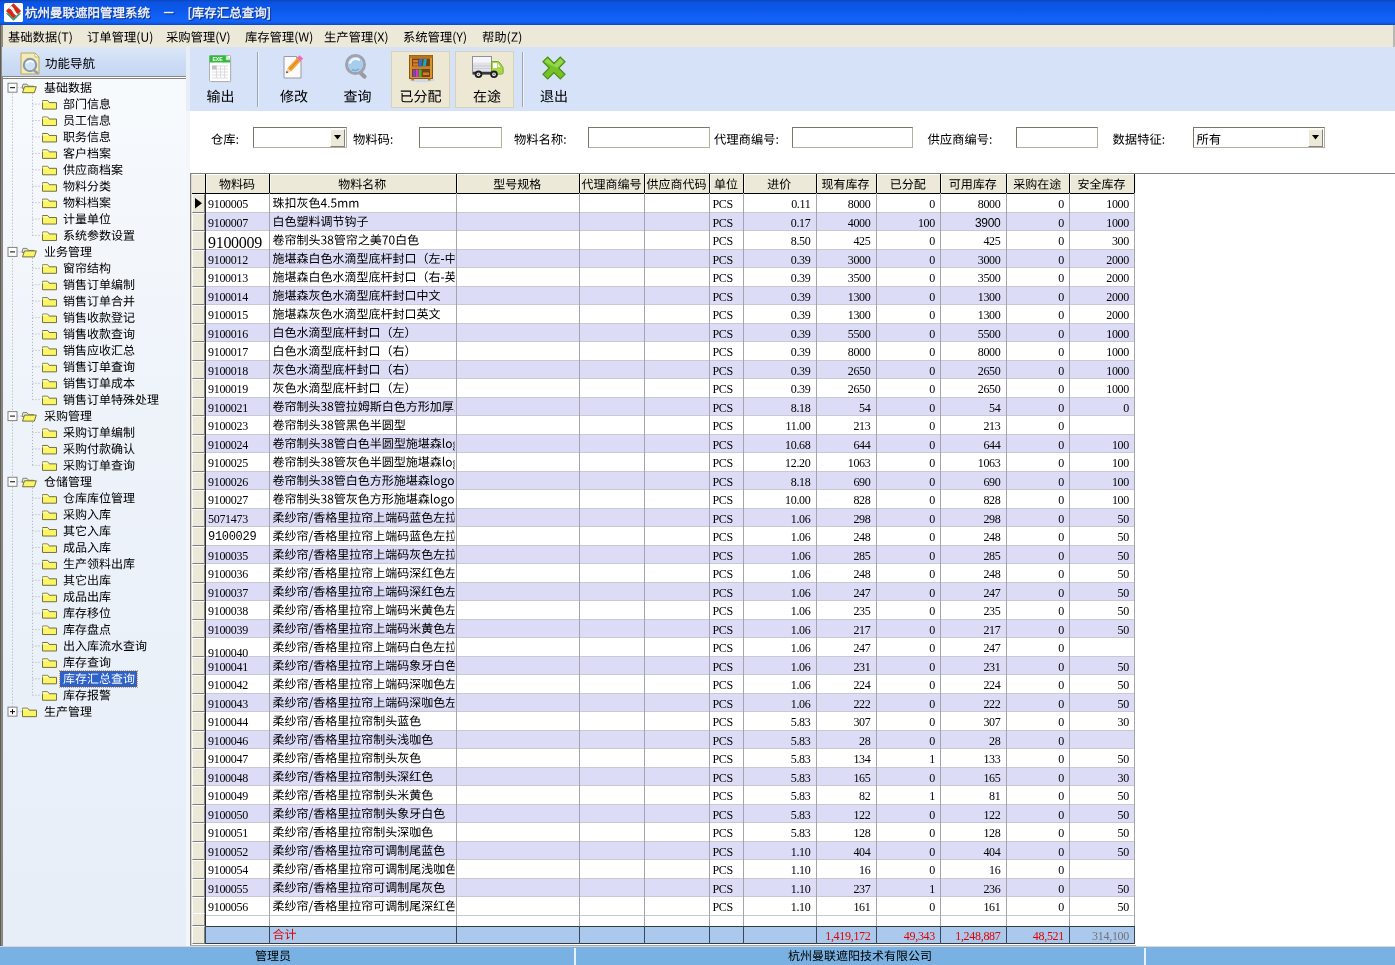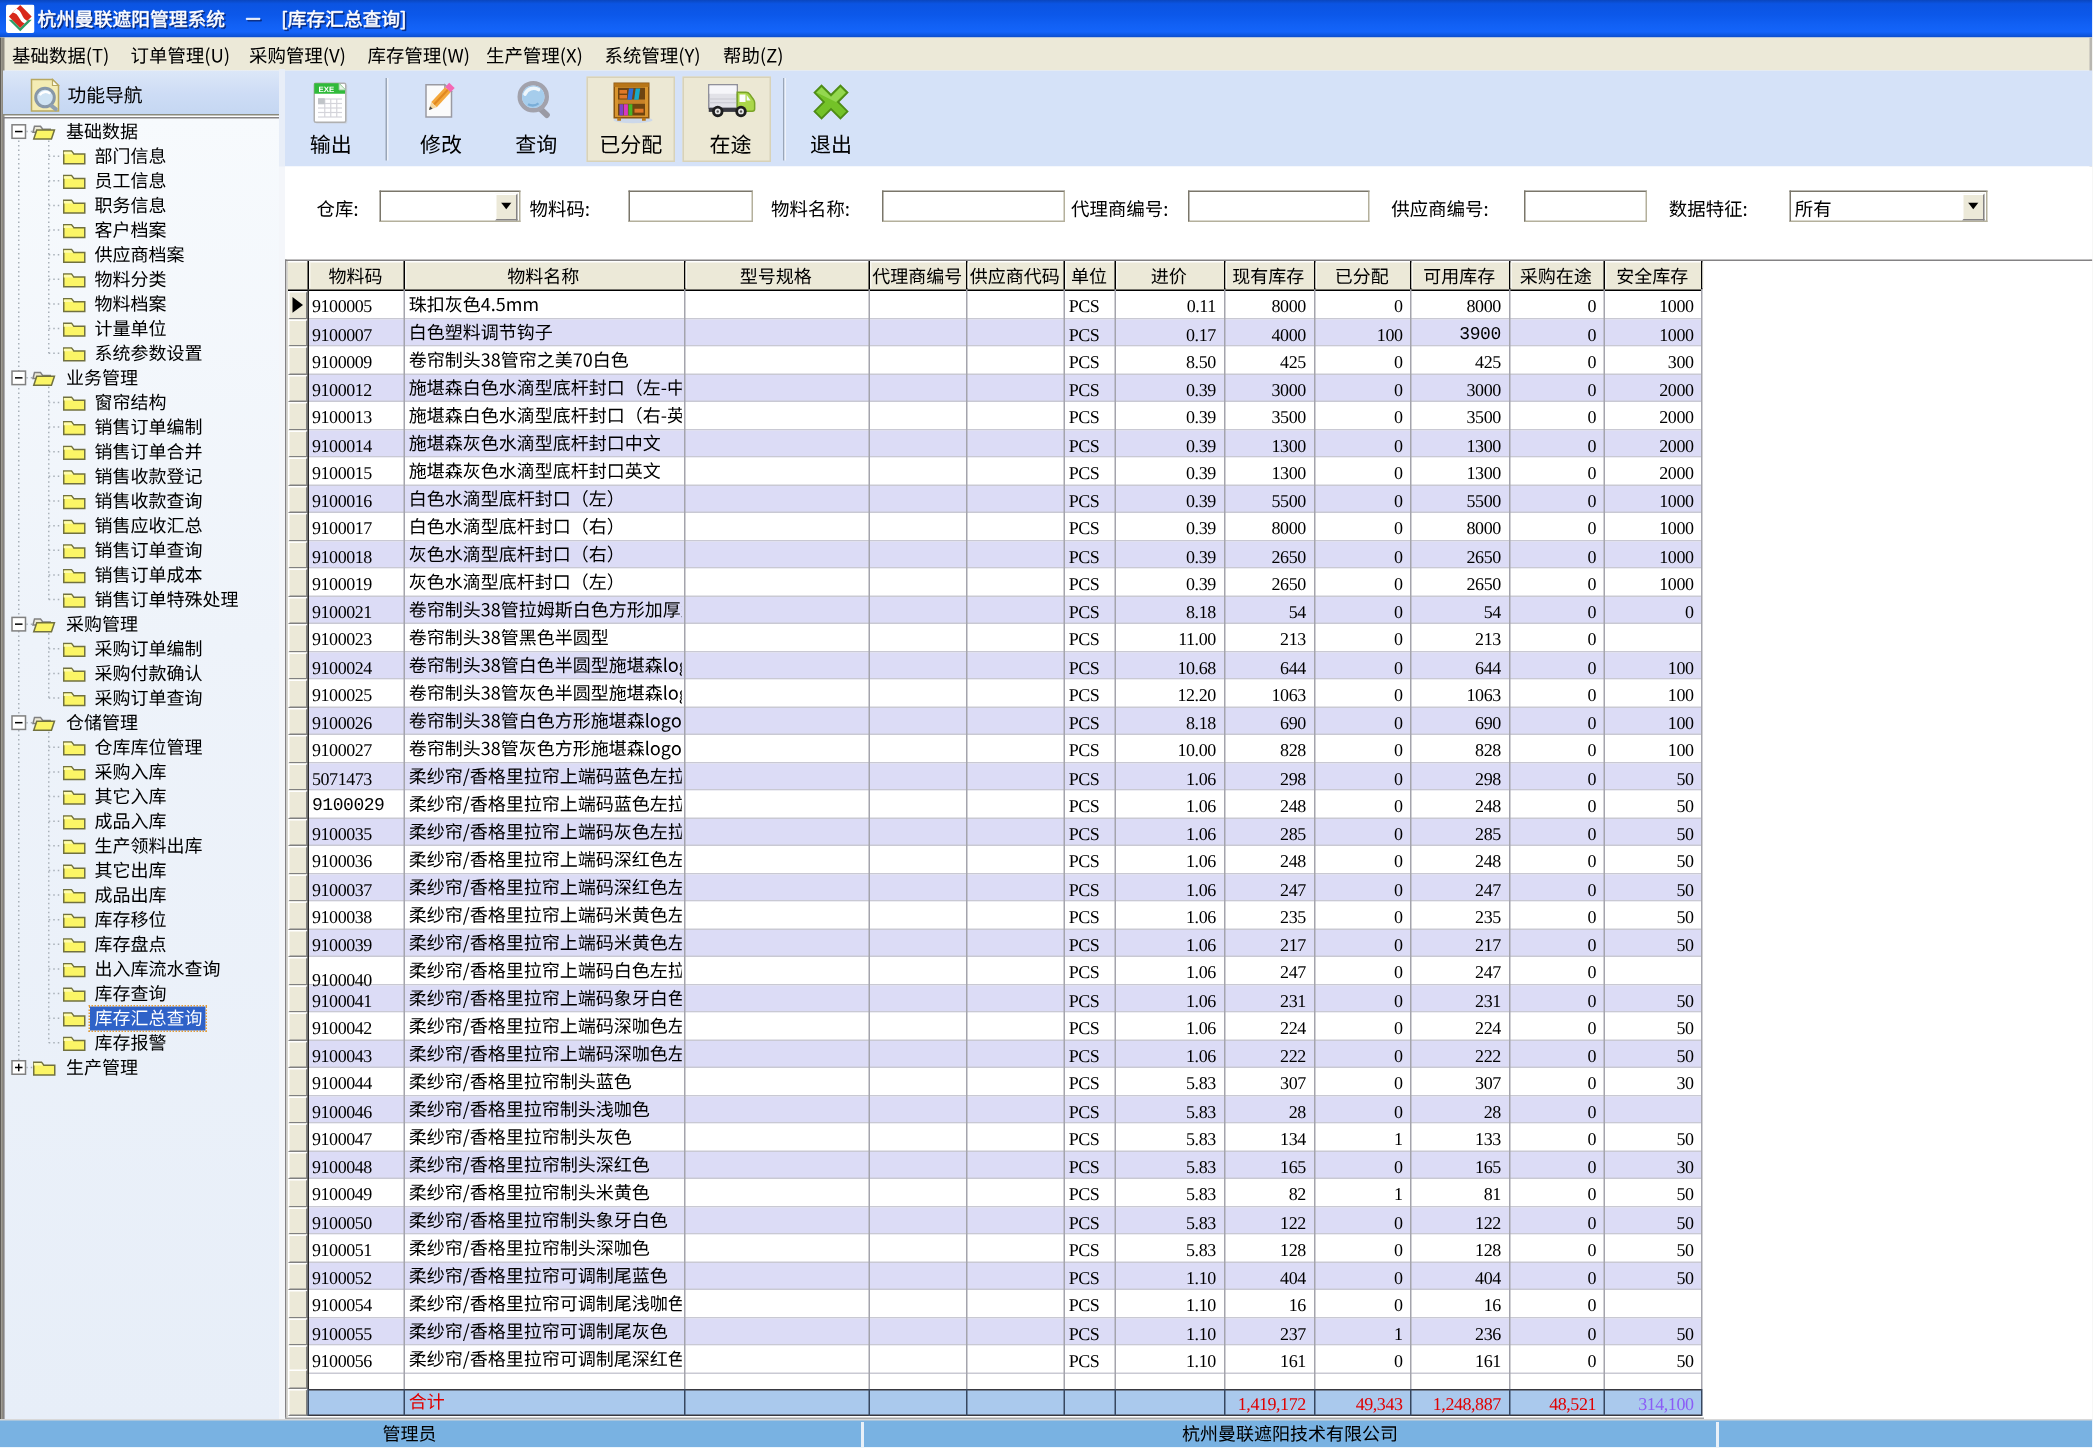--- a/index.html
+++ b/index.html
@@ -477,24 +477,24 @@
     <div style="position:absolute;right:524.5px;top:197.3px;font-size:12px;font-family:'Liberation Serif',serif;letter-spacing:-0.3px">8000</div>
     <div style="position:absolute;right:460px;top:197.3px;font-size:12px;font-family:'Liberation Serif',serif;letter-spacing:-0.3px">0</div>
     <div style="position:absolute;right:394.5px;top:197.3px;font-size:12px;font-family:'Liberation Serif',serif;letter-spacing:-0.3px">8000</div>
     <div style="position:absolute;right:331px;top:197.3px;font-size:12px;font-family:'Liberation Serif',serif;letter-spacing:-0.3px">0</div>
     <div style="position:absolute;right:266px;top:197.3px;font-size:12px;font-family:'Liberation Serif',serif;letter-spacing:-0.3px">1000</div>
     <div style="position:absolute;left:208px;top:215.8px;font-size:12px;font-family:'Liberation Serif',serif;letter-spacing:-0.3px">9100007</div>
     <div style="position:absolute;left:712.5px;top:215.8px;font-size:12px;font-family:'Liberation Serif',serif;letter-spacing:-0.3px">PCS</div>
     <div style="position:absolute;right:584.5px;top:215.8px;font-size:12px;font-family:'Liberation Serif',serif;letter-spacing:-0.3px">0.17</div>
     <div style="position:absolute;right:524.5px;top:215.8px;font-size:12px;font-family:'Liberation Serif',serif;letter-spacing:-0.3px">4000</div>
     <div style="position:absolute;right:460px;top:215.8px;font-size:12px;font-family:'Liberation Serif',serif;letter-spacing:-0.3px">100</div>
-    <div style="position:absolute;right:394.5px;top:215.8px;font-size:12px;font-family:Liberation Mono, monospace;letter-spacing:-0.3px">3900</div>
+    <div style="position:absolute;right:394.5px;top:215.8px;font-size:12px;font-family:Liberation Sans, sans-serif;letter-spacing:-0.3px">3900</div>
     <div style="position:absolute;right:331px;top:215.8px;font-size:12px;font-family:'Liberation Serif',serif;letter-spacing:-0.3px">0</div>
     <div style="position:absolute;right:266px;top:215.8px;font-size:12px;font-family:'Liberation Serif',serif;letter-spacing:-0.3px">1000</div>
-    <div style="position:absolute;left:208px;top:234.3px;font-size:12px;font-family:'Liberation Serif',serif;letter-spacing:-0.3px">9100009</div>
+    <div style="position:absolute;left:208px;top:234.3px;font-size:16px;font-family:'Liberation Serif',serif;letter-spacing:-0.3px">9100009</div>
     <div style="position:absolute;left:712.5px;top:234.3px;font-size:12px;font-family:'Liberation Serif',serif;letter-spacing:-0.3px">PCS</div>
     <div style="position:absolute;right:584.5px;top:234.3px;font-size:12px;font-family:'Liberation Serif',serif;letter-spacing:-0.3px">8.50</div>
     <div style="position:absolute;right:524.5px;top:234.3px;font-size:12px;font-family:'Liberation Serif',serif;letter-spacing:-0.3px">425</div>
     <div style="position:absolute;right:460px;top:234.3px;font-size:12px;font-family:'Liberation Serif',serif;letter-spacing:-0.3px">0</div>
     <div style="position:absolute;right:394.5px;top:234.3px;font-size:12px;font-family:'Liberation Serif',serif;letter-spacing:-0.3px">425</div>
     <div style="position:absolute;right:331px;top:234.3px;font-size:12px;font-family:'Liberation Serif',serif;letter-spacing:-0.3px">0</div>
     <div style="position:absolute;right:266px;top:234.3px;font-size:12px;font-family:'Liberation Serif',serif;letter-spacing:-0.3px">300</div>
     <div style="position:absolute;left:208px;top:252.8px;font-size:12px;font-family:'Liberation Serif',serif;letter-spacing:-0.3px">9100012</div>
     <div style="position:absolute;left:712.5px;top:252.8px;font-size:12px;font-family:'Liberation Serif',serif;letter-spacing:-0.3px">PCS</div>
     <div style="position:absolute;right:584.5px;top:252.8px;font-size:12px;font-family:'Liberation Serif',serif;letter-spacing:-0.3px">0.39</div>
@@ -791,21 +791,21 @@
     <div style="position:absolute;left:815.5px;top:925.5px;width:1px;height:18.5px;background:#37475f"></div>
     <div style="position:absolute;left:875.5px;top:925.5px;width:1px;height:18.5px;background:#37475f"></div>
     <div style="position:absolute;left:940px;top:925.5px;width:1px;height:18.5px;background:#37475f"></div>
     <div style="position:absolute;left:1005.5px;top:925.5px;width:1px;height:18.5px;background:#37475f"></div>
     <div style="position:absolute;left:1069px;top:925.5px;width:1px;height:18.5px;background:#37475f"></div>
     <div style="position:absolute;left:1134px;top:925.5px;width:1px;height:18.5px;background:#37475f"></div>
     <div style="position:absolute;right:524.5px;top:929.1px;font-size:12px;font-family:'Liberation Serif',serif;letter-spacing:-0.3px;color:#e00000">1,419,172</div>
     <div style="position:absolute;right:460px;top:929.1px;font-size:12px;font-family:'Liberation Serif',serif;letter-spacing:-0.3px;color:#e00000">49,343</div>
     <div style="position:absolute;right:394.5px;top:929.1px;font-size:12px;font-family:'Liberation Serif',serif;letter-spacing:-0.3px;color:#e00000">1,248,887</div>
     <div style="position:absolute;right:331px;top:929.1px;font-size:12px;font-family:'Liberation Serif',serif;letter-spacing:-0.3px;color:#e00000">48,521</div>
-    <div style="position:absolute;right:266px;top:929.1px;font-size:12px;font-family:'Liberation Serif',serif;letter-spacing:-0.3px;color:#8b5cf6">314,100</div>
+    <div style="position:absolute;right:266px;top:929.1px;font-size:12px;font-family:'Liberation Serif',serif;letter-spacing:-0.3px;color:#737373">314,100</div>
     <div style="position:absolute;left:0;top:946px;width:1395px;height:19px;background:#79b2e2;border-top:1px solid #d8d8d8"></div>
     <div style="position:absolute;left:574px;top:948px;width:2px;height:17px;background:#e8f0f8"></div>
     <div style="position:absolute;left:1144px;top:948px;width:2px;height:17px;background:#e8f0f8"></div>
     <svg id="txt" width="1395" height="965" viewBox="0 0 1395 965" style="position:absolute;left:0;top:0;z-index:50;pointer-events:none">
       <defs>
         <path id="q676D" d="M402 663L402 592L948 592L948 663ZM560 827C586 779 615 714 629 672L702 698C687 738 657 801 629 849ZM199 842L199 629L52 629L52 558L192 558C160 427 96 278 32 201C45 182 63 151 70 130C118 193 164 297 199 405L199 -77L268 -77L268 421C302 368 341 302 359 266L405 329C385 360 297 484 268 519L268 558L372 558L372 629L268 629L268 842ZM479 491L479 307C479 198 460 65 315 -30C330 -41 356 -71 365 -87C523 17 553 179 553 306L553 421L741 421L741 49C741 -21 747 -38 762 -52C777 -66 801 -72 821 -72C833 -72 860 -72 874 -72C894 -72 915 -68 928 -59C942 -49 951 -35 957 -11C962 12 966 77 966 130C947 137 923 149 908 162C908 102 907 56 905 35C903 15 899 5 894 1C889 -3 879 -5 870 -5C861 -5 847 -5 840 -5C832 -5 826 -4 821 0C816 5 814 19 814 46L814 491Z"></path>
         <path id="q5DDE" d="M236 823L236 513C236 329 219 129 56 -21C73 -34 99 -61 110 -78C290 86 311 307 311 513L311 823ZM522 801L522 -11L596 -11L596 801ZM820 826L820 -68L895 -68L895 826ZM124 593C108 506 75 398 29 329L94 301C139 371 169 486 188 575ZM335 554C370 472 402 365 411 300L477 328C467 392 433 496 397 577ZM618 558C664 479 710 373 727 308L790 341C773 406 724 509 676 586Z"></path>
         <path id="q66FC" d="M246 643L753 643L753 581L246 581ZM246 753L753 753L753 692L246 692ZM174 805L174 529L827 529L827 805ZM651 429L823 429L823 346L651 346ZM409 429L578 429L578 346L409 346ZM174 429L337 429L337 346L174 346ZM103 482L103 293L897 293L897 482ZM718 179C664 132 592 96 508 67C424 96 353 133 300 179ZM87 241L87 179L223 179L213 174C264 120 331 75 409 38C296 10 171 -6 50 -14C61 -31 74 -61 79 -81C225 -68 376 -45 508 -1C629 -43 768 -68 914 -80C923 -61 940 -32 955 -15C833 -7 714 10 609 37C707 81 789 138 844 214L798 244L784 241Z"></path>
         <path id="q8054" d="M485 794C525 747 566 681 584 638L648 672C630 716 587 778 546 824ZM810 824C786 766 740 685 703 632L453 632L453 563L636 563L636 442L635 381L428 381L428 311L627 311C610 198 555 68 392 -36C411 -48 437 -72 449 -88C577 -1 643 100 677 199C729 75 809 -24 916 -79C927 -60 950 -32 966 -17C840 39 751 162 707 311L956 311L956 381L710 381L711 441L711 563L918 563L918 632L781 632C816 681 854 744 887 801ZM38 135L53 63L313 108L313 -80L379 -80L379 120L462 134L458 199L379 187L379 729L423 729L423 797L47 797L47 729L101 729L101 144ZM169 729L313 729L313 587L169 587ZM169 524L313 524L313 381L169 381ZM169 317L313 317L313 176L169 154Z"></path>
         <path id="q906E" d="M66 762C118 713 182 644 211 600L270 644C240 688 174 754 122 800ZM473 268C457 213 425 142 386 99L440 70C480 116 507 188 527 247ZM568 249C576 193 582 121 581 74L639 78C640 125 633 197 623 252ZM682 245C704 190 726 119 735 72L791 87C782 133 758 204 736 258ZM802 255C839 201 880 126 897 77L953 102C934 149 894 222 853 276ZM250 493L50 493L50 423L179 423L179 100C135 83 86 43 37 -4L82 -64C136 -2 188 50 225 50C248 50 279 21 321 -3C391 -43 476 -53 594 -53C691 -53 867 -47 940 -42C941 -22 952 10 960 29C862 18 713 11 596 11C487 11 401 18 337 54C296 76 273 97 250 106ZM588 831C601 805 617 771 627 742L345 742L345 527C345 411 335 254 255 141C271 134 300 113 312 101C399 222 413 399 413 526L413 679L947 679L947 742L707 742C696 773 676 815 657 847ZM534 654L534 559L414 559L414 498L534 498L534 312L829 312L829 498L946 498L946 559L829 559L829 654L760 654L760 559L601 559L601 654ZM760 498L760 371L601 371L601 498Z"></path>

